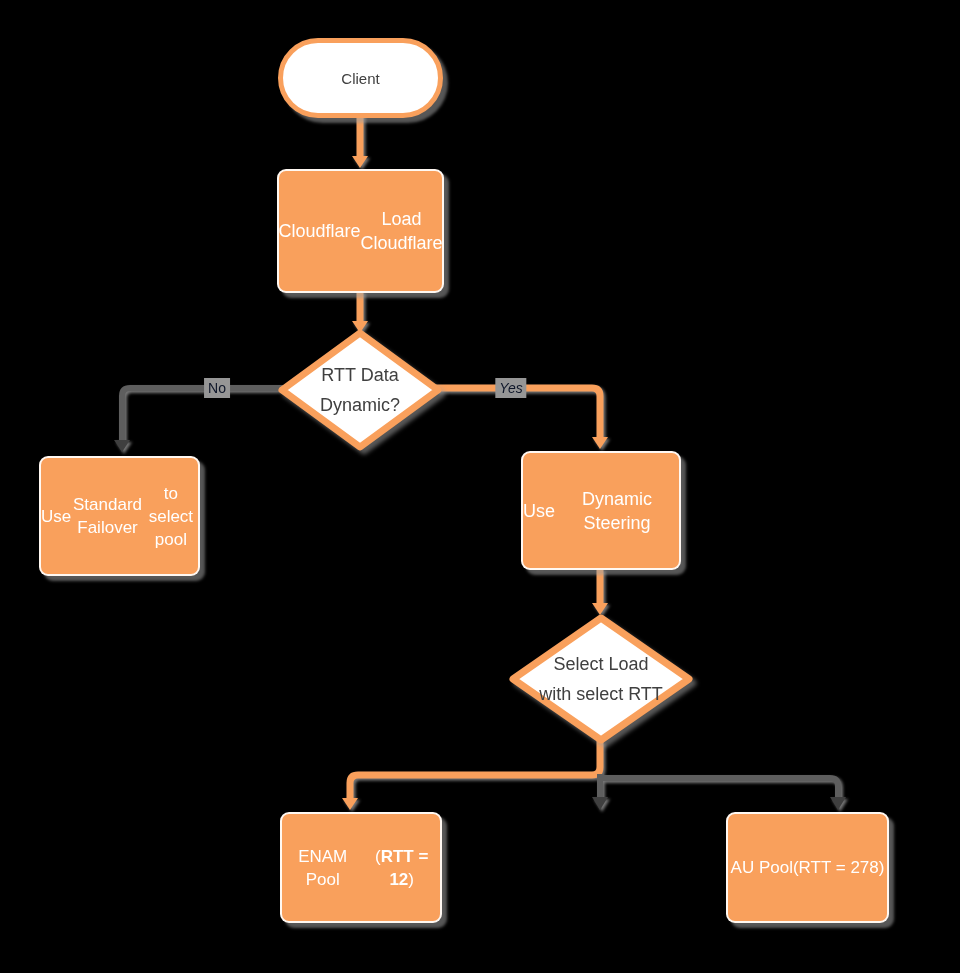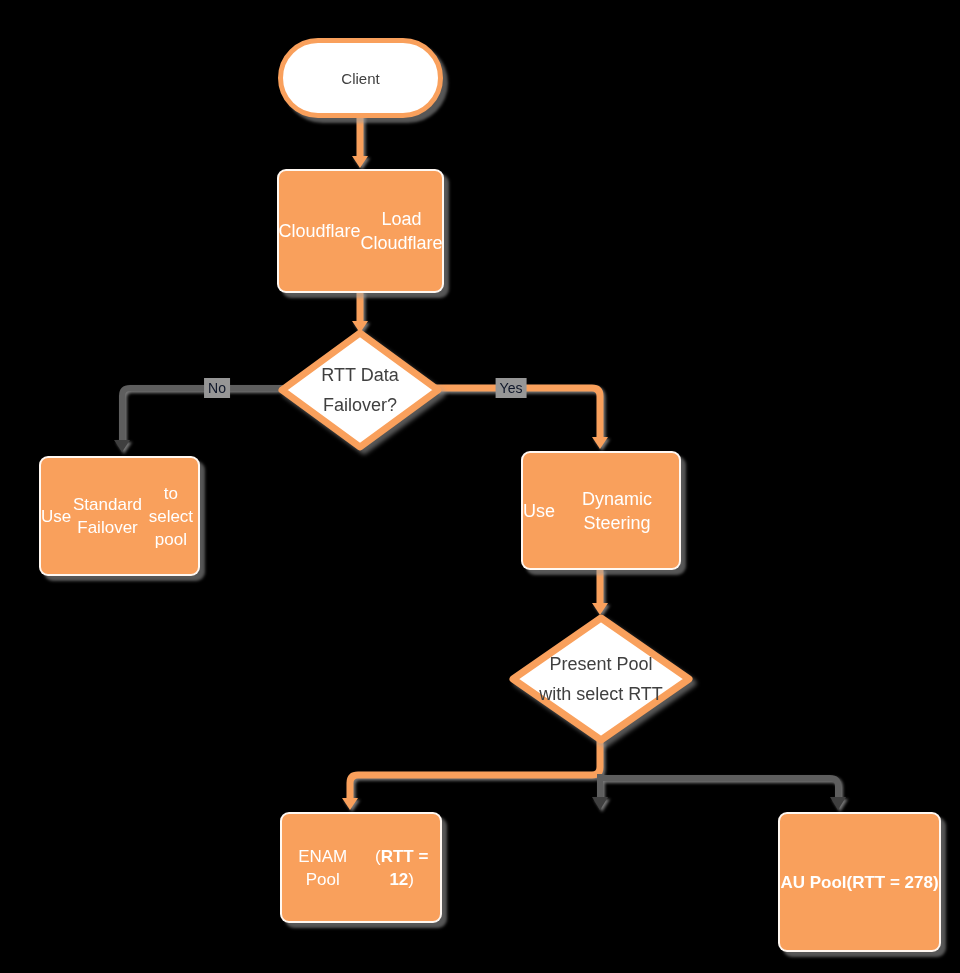--- a/index.html
+++ b/index.html
@@ -85,52 +85,52 @@
     <span>Cloudflare</span>
     <span>Load Cloudflare</span>
   </div>
 
   <div class="diamond-wrap" style="left:277px;top:328px;width:166px;height:124px;">
     <svg width="166" height="124">
       <polygon class="diamond-poly" points="83,5 161,62 83,119 5,62"></polygon>
     </svg>
     <div class="diamond-text">
       <span>RTT Data</span>
-      <span>Failover?</span>
+      <span>Dynamic?</span>
     </div>
   </div>
 
   <div class="edge-label" style="left:217px;top:388px;">No</div>
-  <div class="edge-label" style="left:511px;top:388px;">Yes</div>
+  <div class="edge-label" style="left:511px;top:388px;font-style:italic;">Yes</div>
 
   <div class="node obox small" style="left:39px;top:456px;width:161px;height:120px;">
     <span>Use</span>
     <span>Standard Failover</span>
     <span>to select pool</span>
   </div>
 
   <div class="node obox" style="left:521px;top:451px;width:160px;height:119px;">
     <span>Use</span>
     <span>Dynamic Steering</span>
   </div>
 
   <div class="diamond-wrap" style="left:508px;top:613px;width:186px;height:132px;">
     <svg width="186" height="132">
       <polygon class="diamond-poly" points="93,5 181,66 93,127 5,66"></polygon>
     </svg>
     <div class="diamond-text">
-      <span>Present Pool</span>
+      <span>Select Load</span>
       <span>with select RTT</span>
     </div>
   </div>
 
   <div class="node obox small" style="left:280px;top:812px;width:162px;height:111px;">
     <span>ENAM Pool</span>
     <span><span>(</span><span class="bold">RTT = 12</span><span>)</span></span>
   </div>
 
 
-  <div class="node obox small" style="left:778px;top:812px;width:163px;height:140px;font-weight:bold;">
+  <div class="node obox small" style="left:726px;top:812px;width:163px;height:111px;">
     <span>AU Pool</span>
     <span>(RTT = 278)</span>
   </div>
 
 </div>
 
 </body></html>

